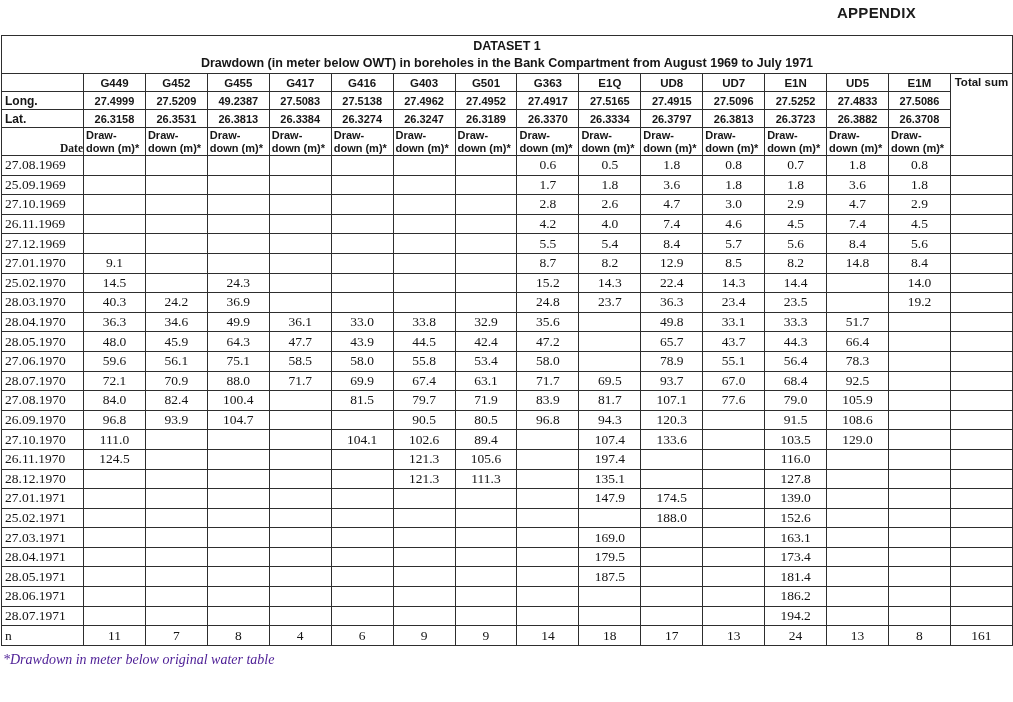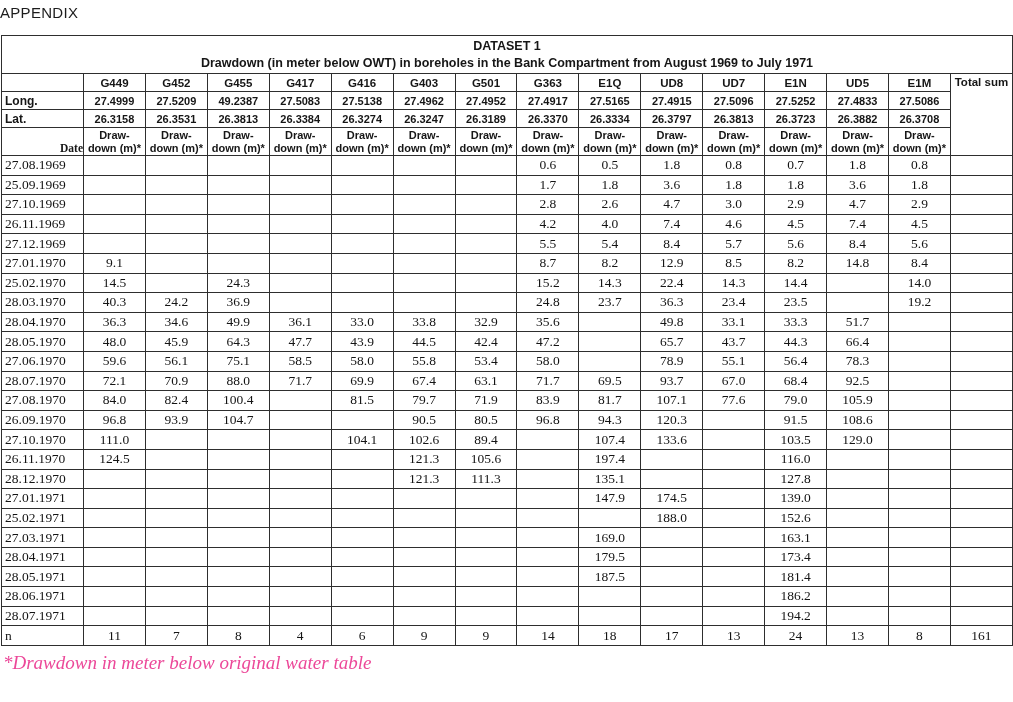--- a/index.html
+++ b/index.html
@@ -7,23 +7,23 @@
     margin: 0; padding: 0;
     width: 1013px; height: 702px;
     background: #fff;
     overflow: hidden;
     font-family: "Liberation Sans", sans-serif;
     color: #161616;
   }
   .appendix-title {
     width: 916px;
     margin-top: 4px;
-    text-align: left;
+    text-align: right;
     font-family: "Liberation Sans", sans-serif;
-    font-weight: normal;
+    font-weight: bold;
     font-size: 15px;
     letter-spacing: 0.3px;
     color: #1c1c1c;
   }
   table.dataset-table {
     border-collapse: collapse;
     table-layout: fixed;
     width: 1011px;
     margin: 14px 0 0 1px;
   }
@@ -73,21 +73,21 @@
     text-align: center;
     vertical-align: top;
     padding-top: 2px;
   }
   tr.ddh-row td.ddh {
     height: 28px;
     font-family: "Liberation Sans", sans-serif;
     font-weight: bold;
     font-size: 11px;
     line-height: 13px;
-    text-align: center;
+    text-align: left;
     vertical-align: middle;
   }
   th.date-label {
     vertical-align: bottom;
     text-align: right;
     font-family: Liberation Serif, serif;
     font-weight: bold;
     font-size: 11.5px;
     padding: 0 0 1px 3px;
   }
@@ -97,22 +97,22 @@
     font-size: 13.5px;
     color: #141414;
     vertical-align: middle;
   }
   td.date-cell, td.n-label-cell { text-align: left; padding-left: 3px; }
   td.val-cell { text-align: center; }
   .footnote {
     margin: 6px 0 0 3px;
     font-family: "Liberation Serif", serif;
     font-style: italic;
-    font-size: 19px;
-    color: #ec4899;
+    font-size: 14px;
+    color: #4c1d95;
   }
 </style>
 </head>
 <body>
 
 <div class="appendix-title">APPENDIX</div>
 
 <table class="dataset-table">
   <colgroup id="colgroup">
       <col style="width: 82px;">

